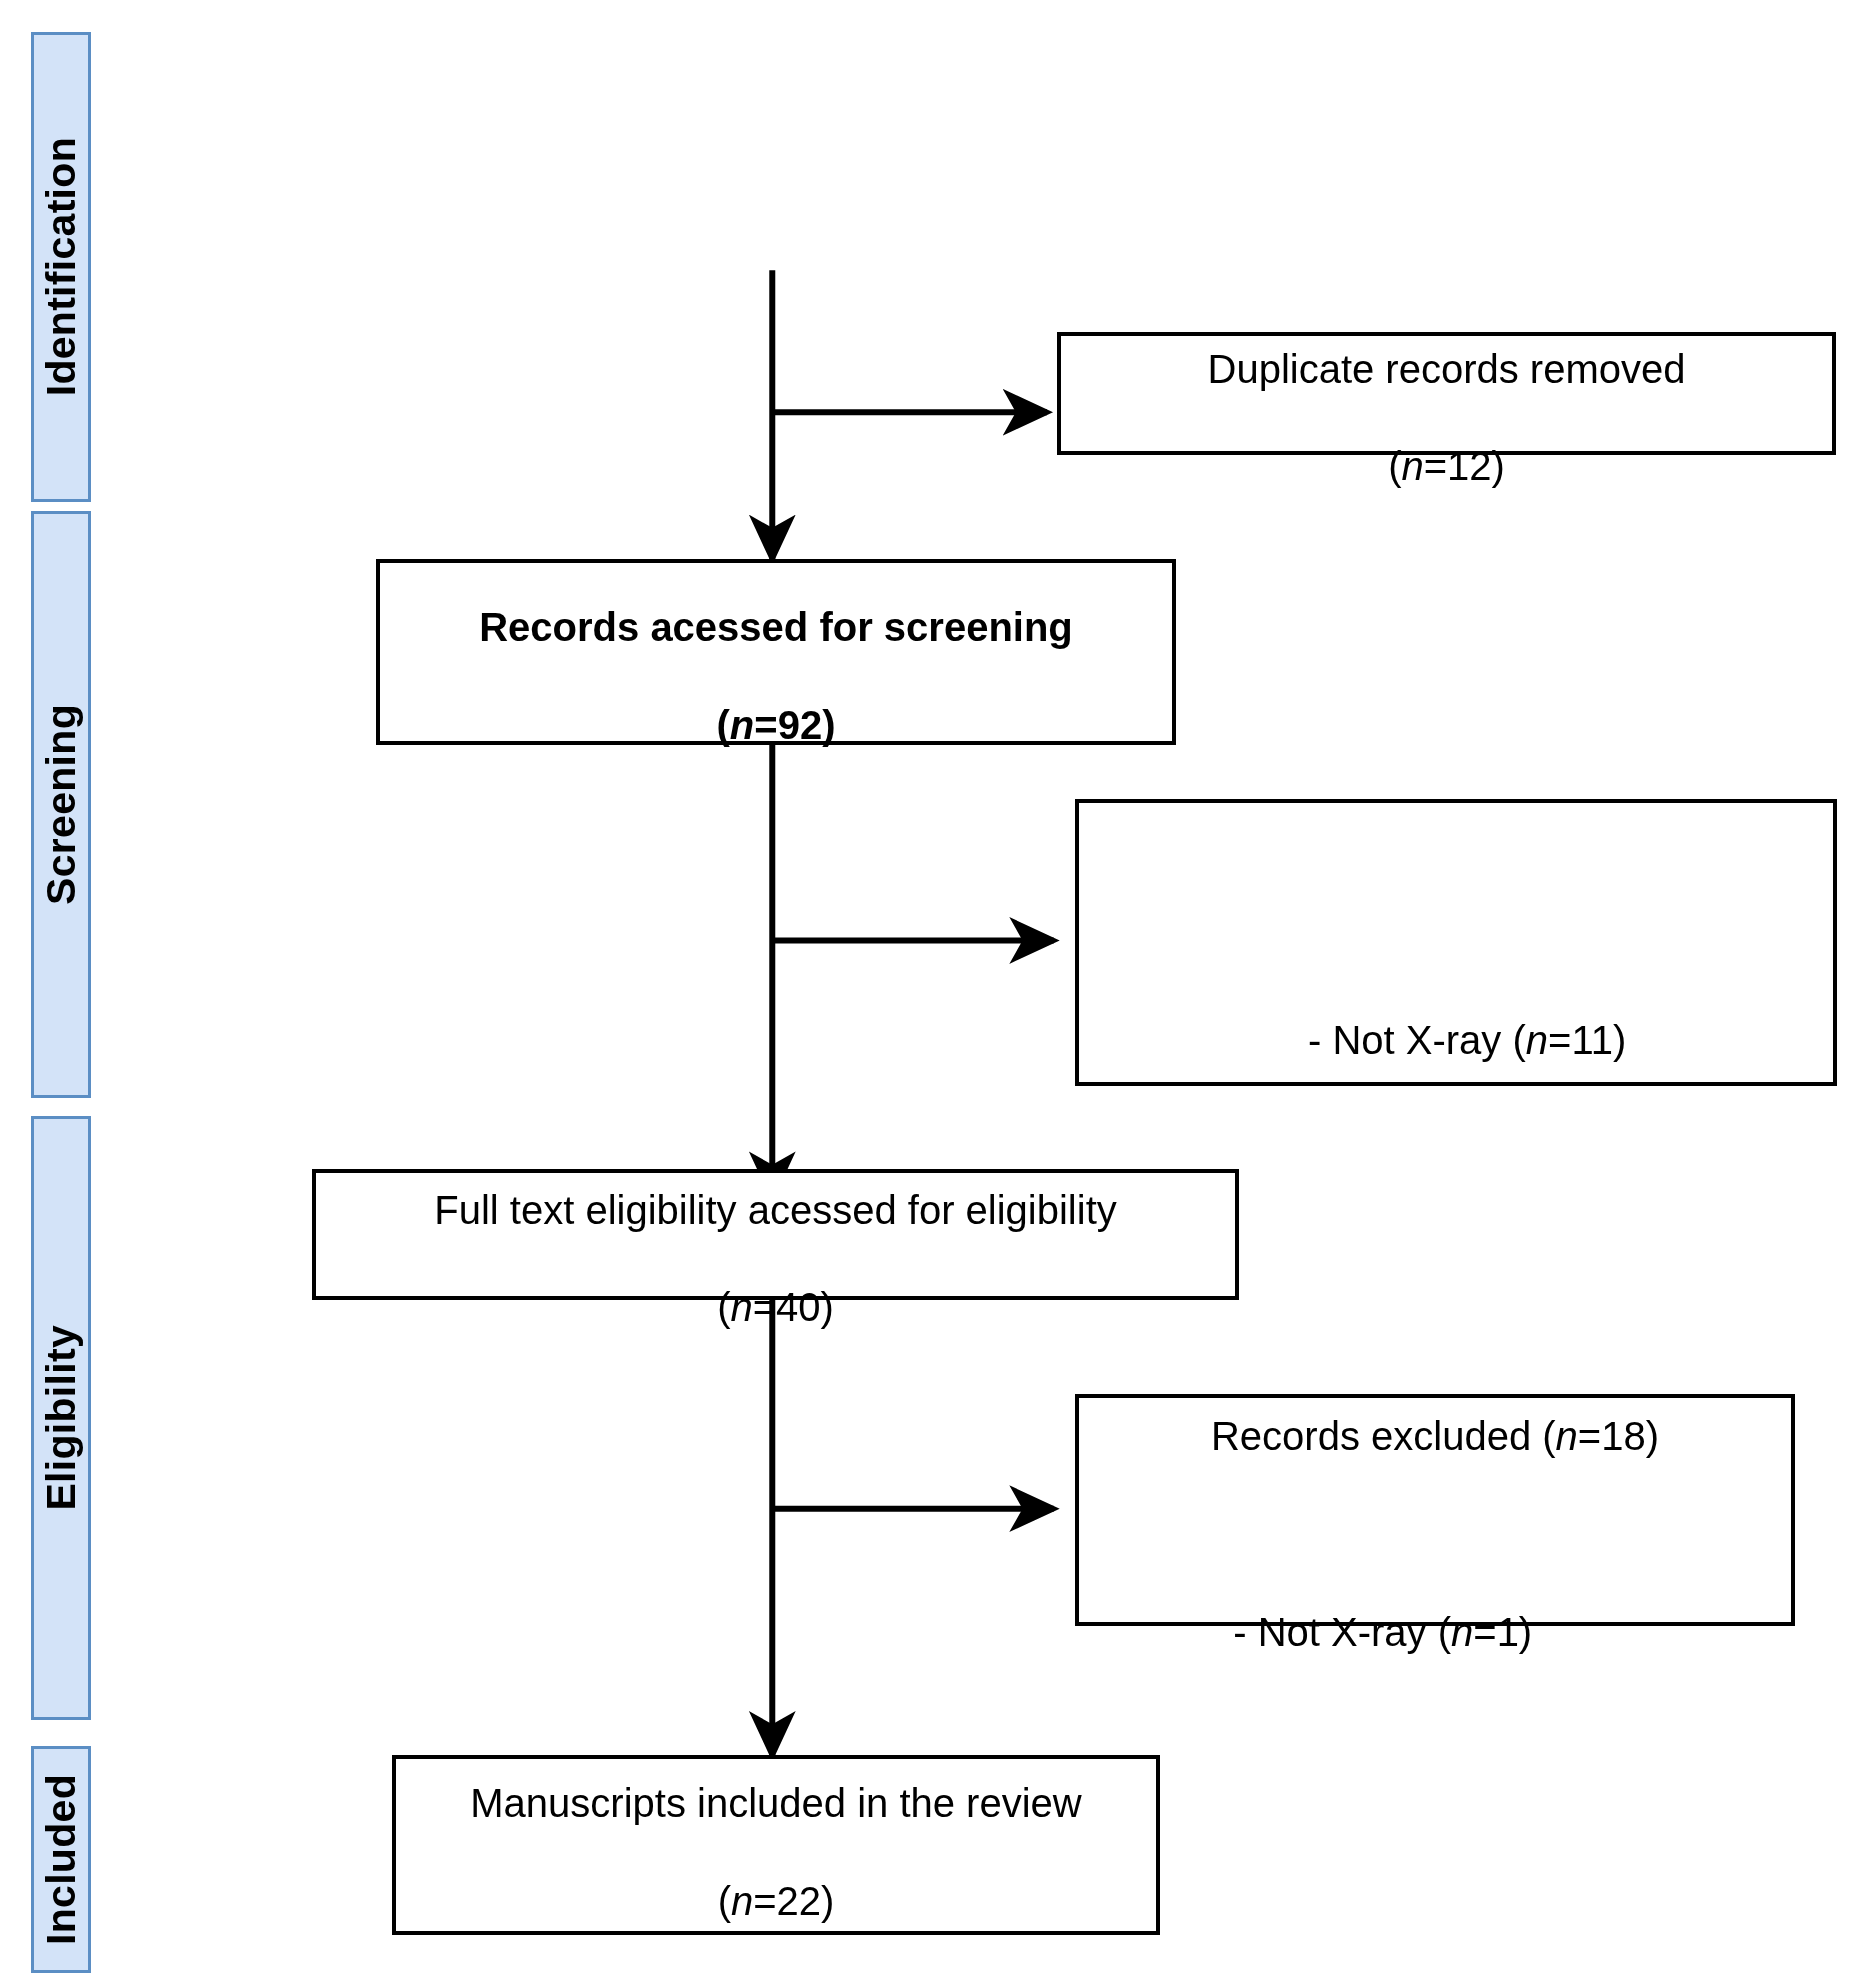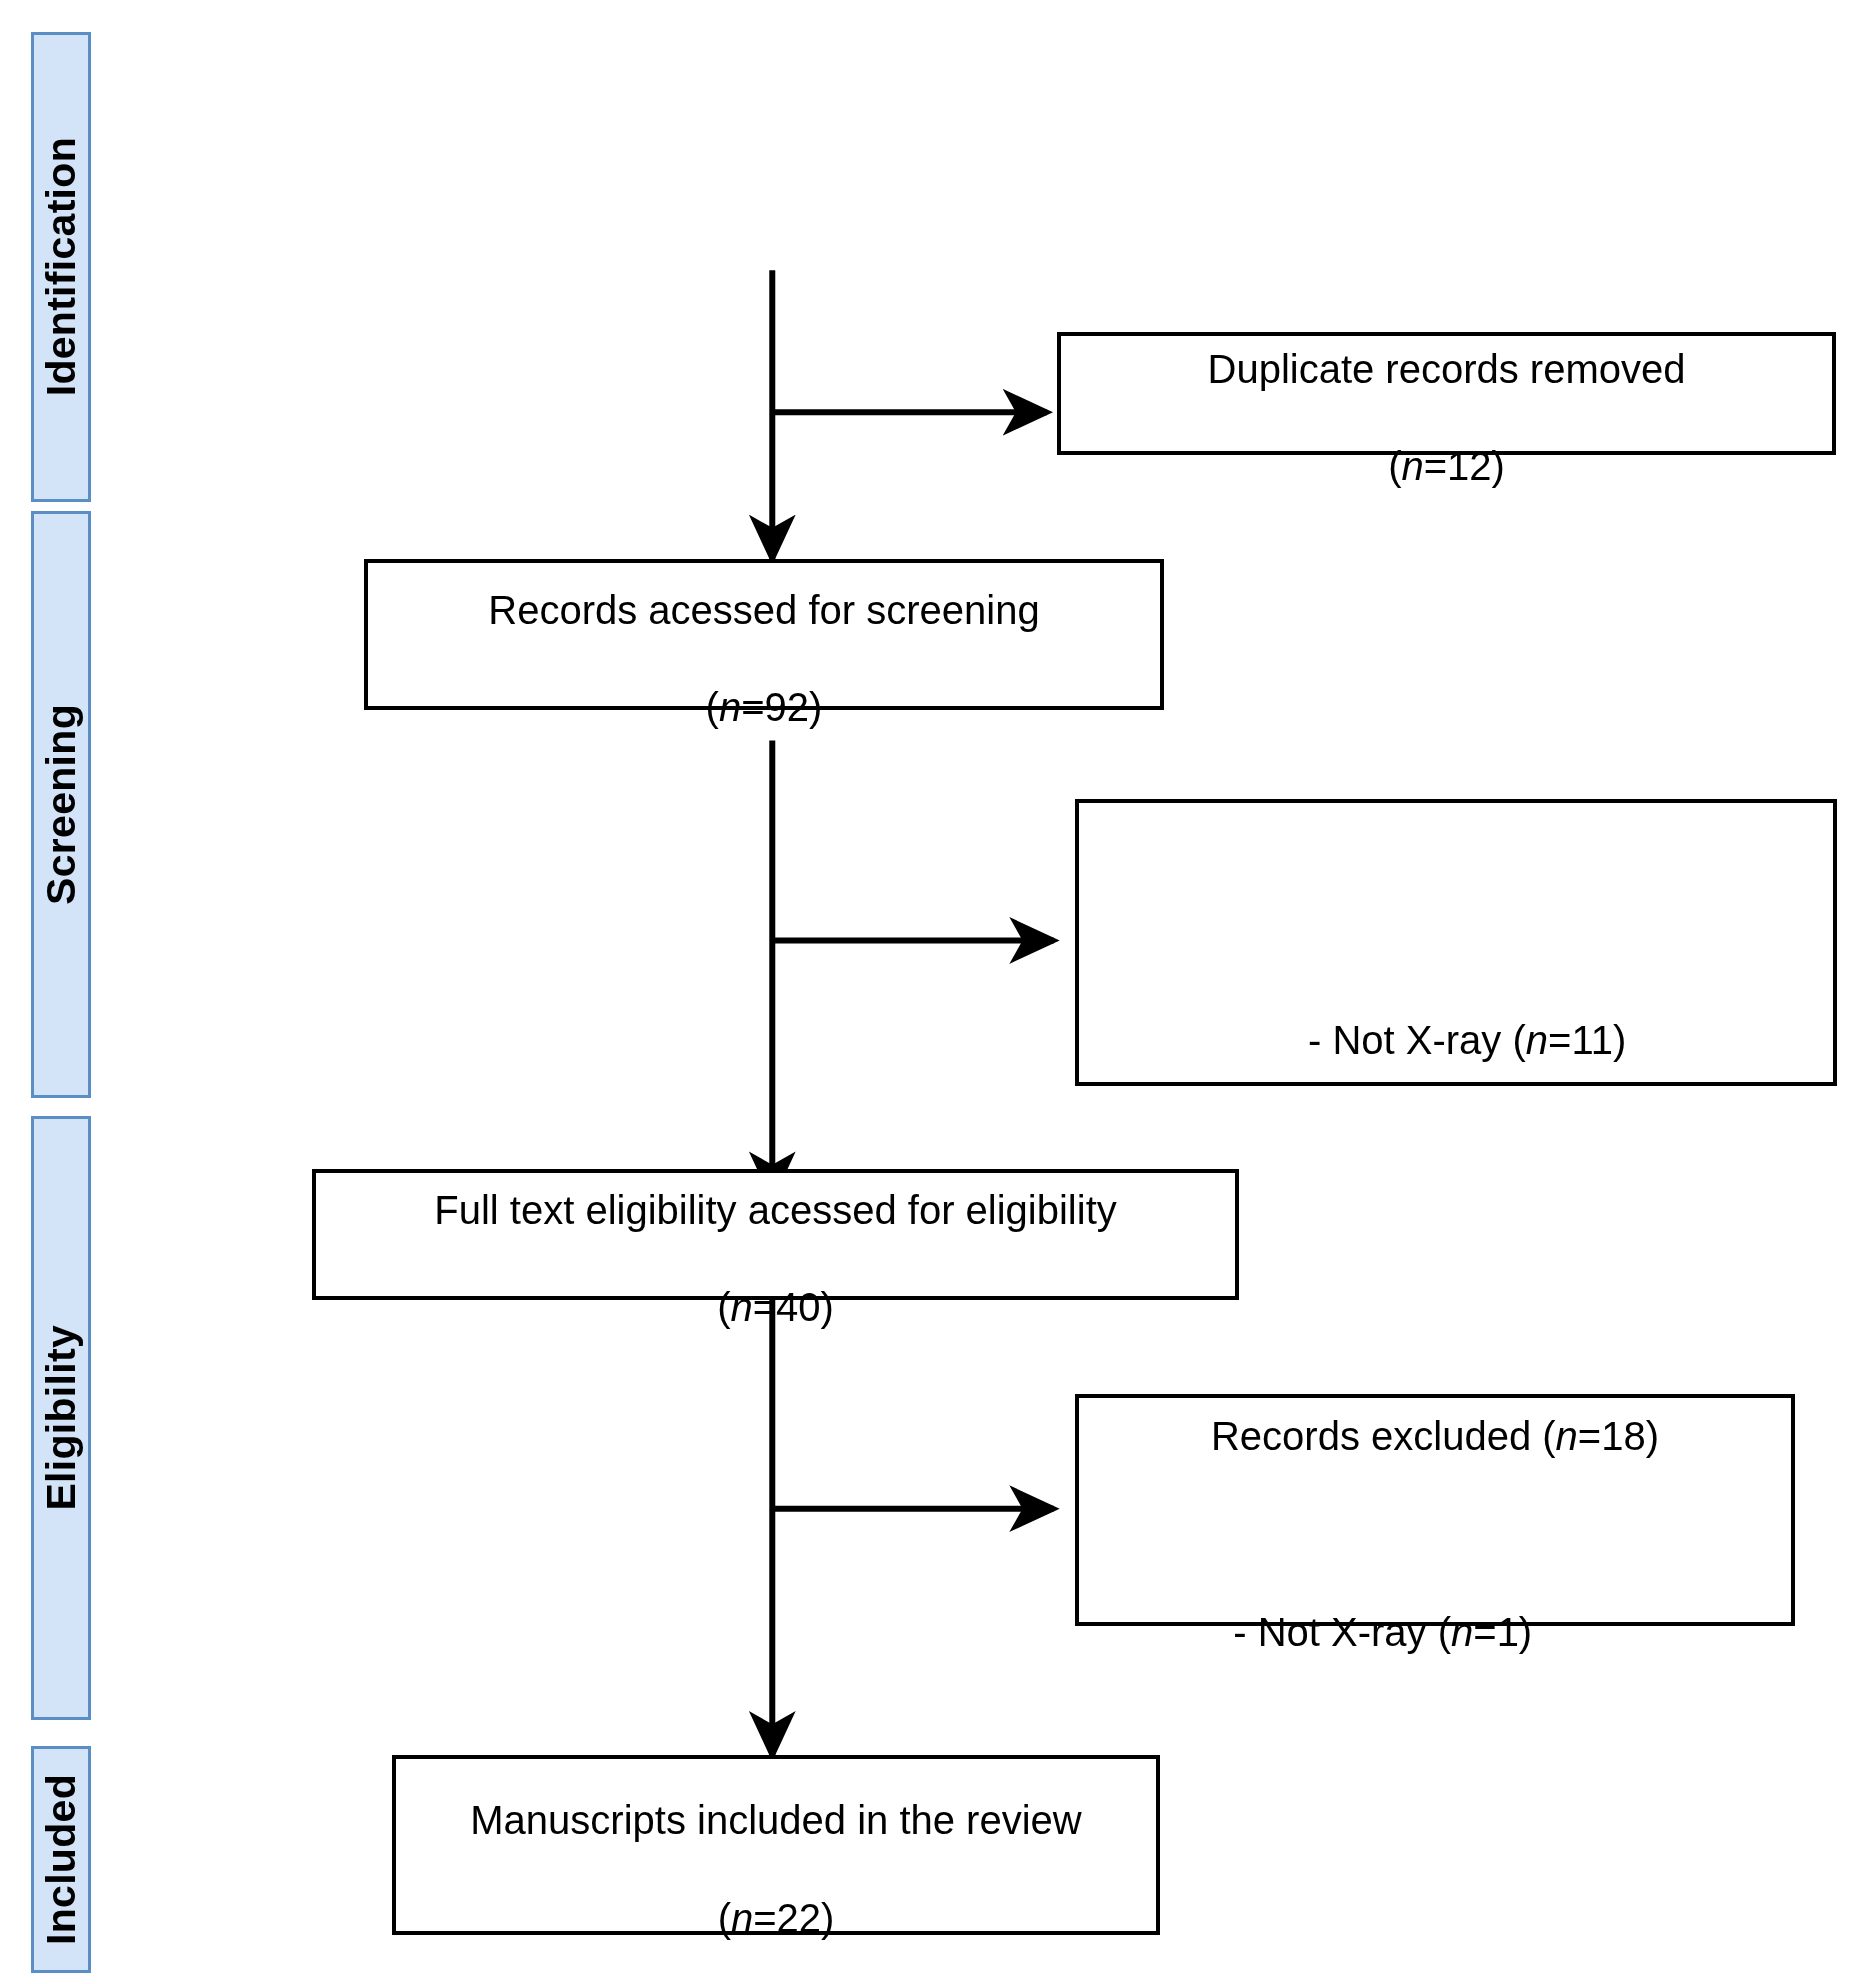--- a/index.html
+++ b/index.html
@@ -114,21 +114,21 @@
   </div>
 
 
   <div class="flow-box" style="left:1057px; top:332px; width:779px; height:123px;">
     <div class="box-text">
       <span>Duplicate records removed</span><br>
       (<em>n</em>=12)
     </div>
   </div>
 
-  <div class="flow-box" style="left:364px; top:559px; width:800px; height:151px;">
+  <div class="flow-box" style="left:376px; top:559px; width:800px; height:186px;font-weight:bold;">
     <div class="box-text">
       <span>Records acessed for screening</span><br>
       (<em>n</em>=92)
     </div>
   </div>
 
   <div class="flow-box" style="left:1075px; top:799px; width:762px; height:287px;">
     <div class="box-text list">
       <br>
       <br>
@@ -144,21 +144,21 @@
   </div>
 
   <div class="flow-box" style="left:1075px; top:1394px; width:720px; height:232px;">
     <div class="box-text list">
       <span>Records excluded (<em>n</em>=18)</span><br>
       <br>
       <span>&nbsp;&nbsp;- Not X-ray (<em>n</em>=1)</span>
     </div>
   </div>
 
-  <div class="flow-box" style="left:392px; top:1755px; width:768px; height:180px;">
+  <div class="flow-box" style="left:392px; top:1755px; width:768px; height:180px;align-items:flex-end;">
     <div class="box-text">
       <span>Manuscripts included in the review</span><br>
       (<em>n</em>=22)
     </div>
   </div>
 
 </div>
 
 
 </body></html>

